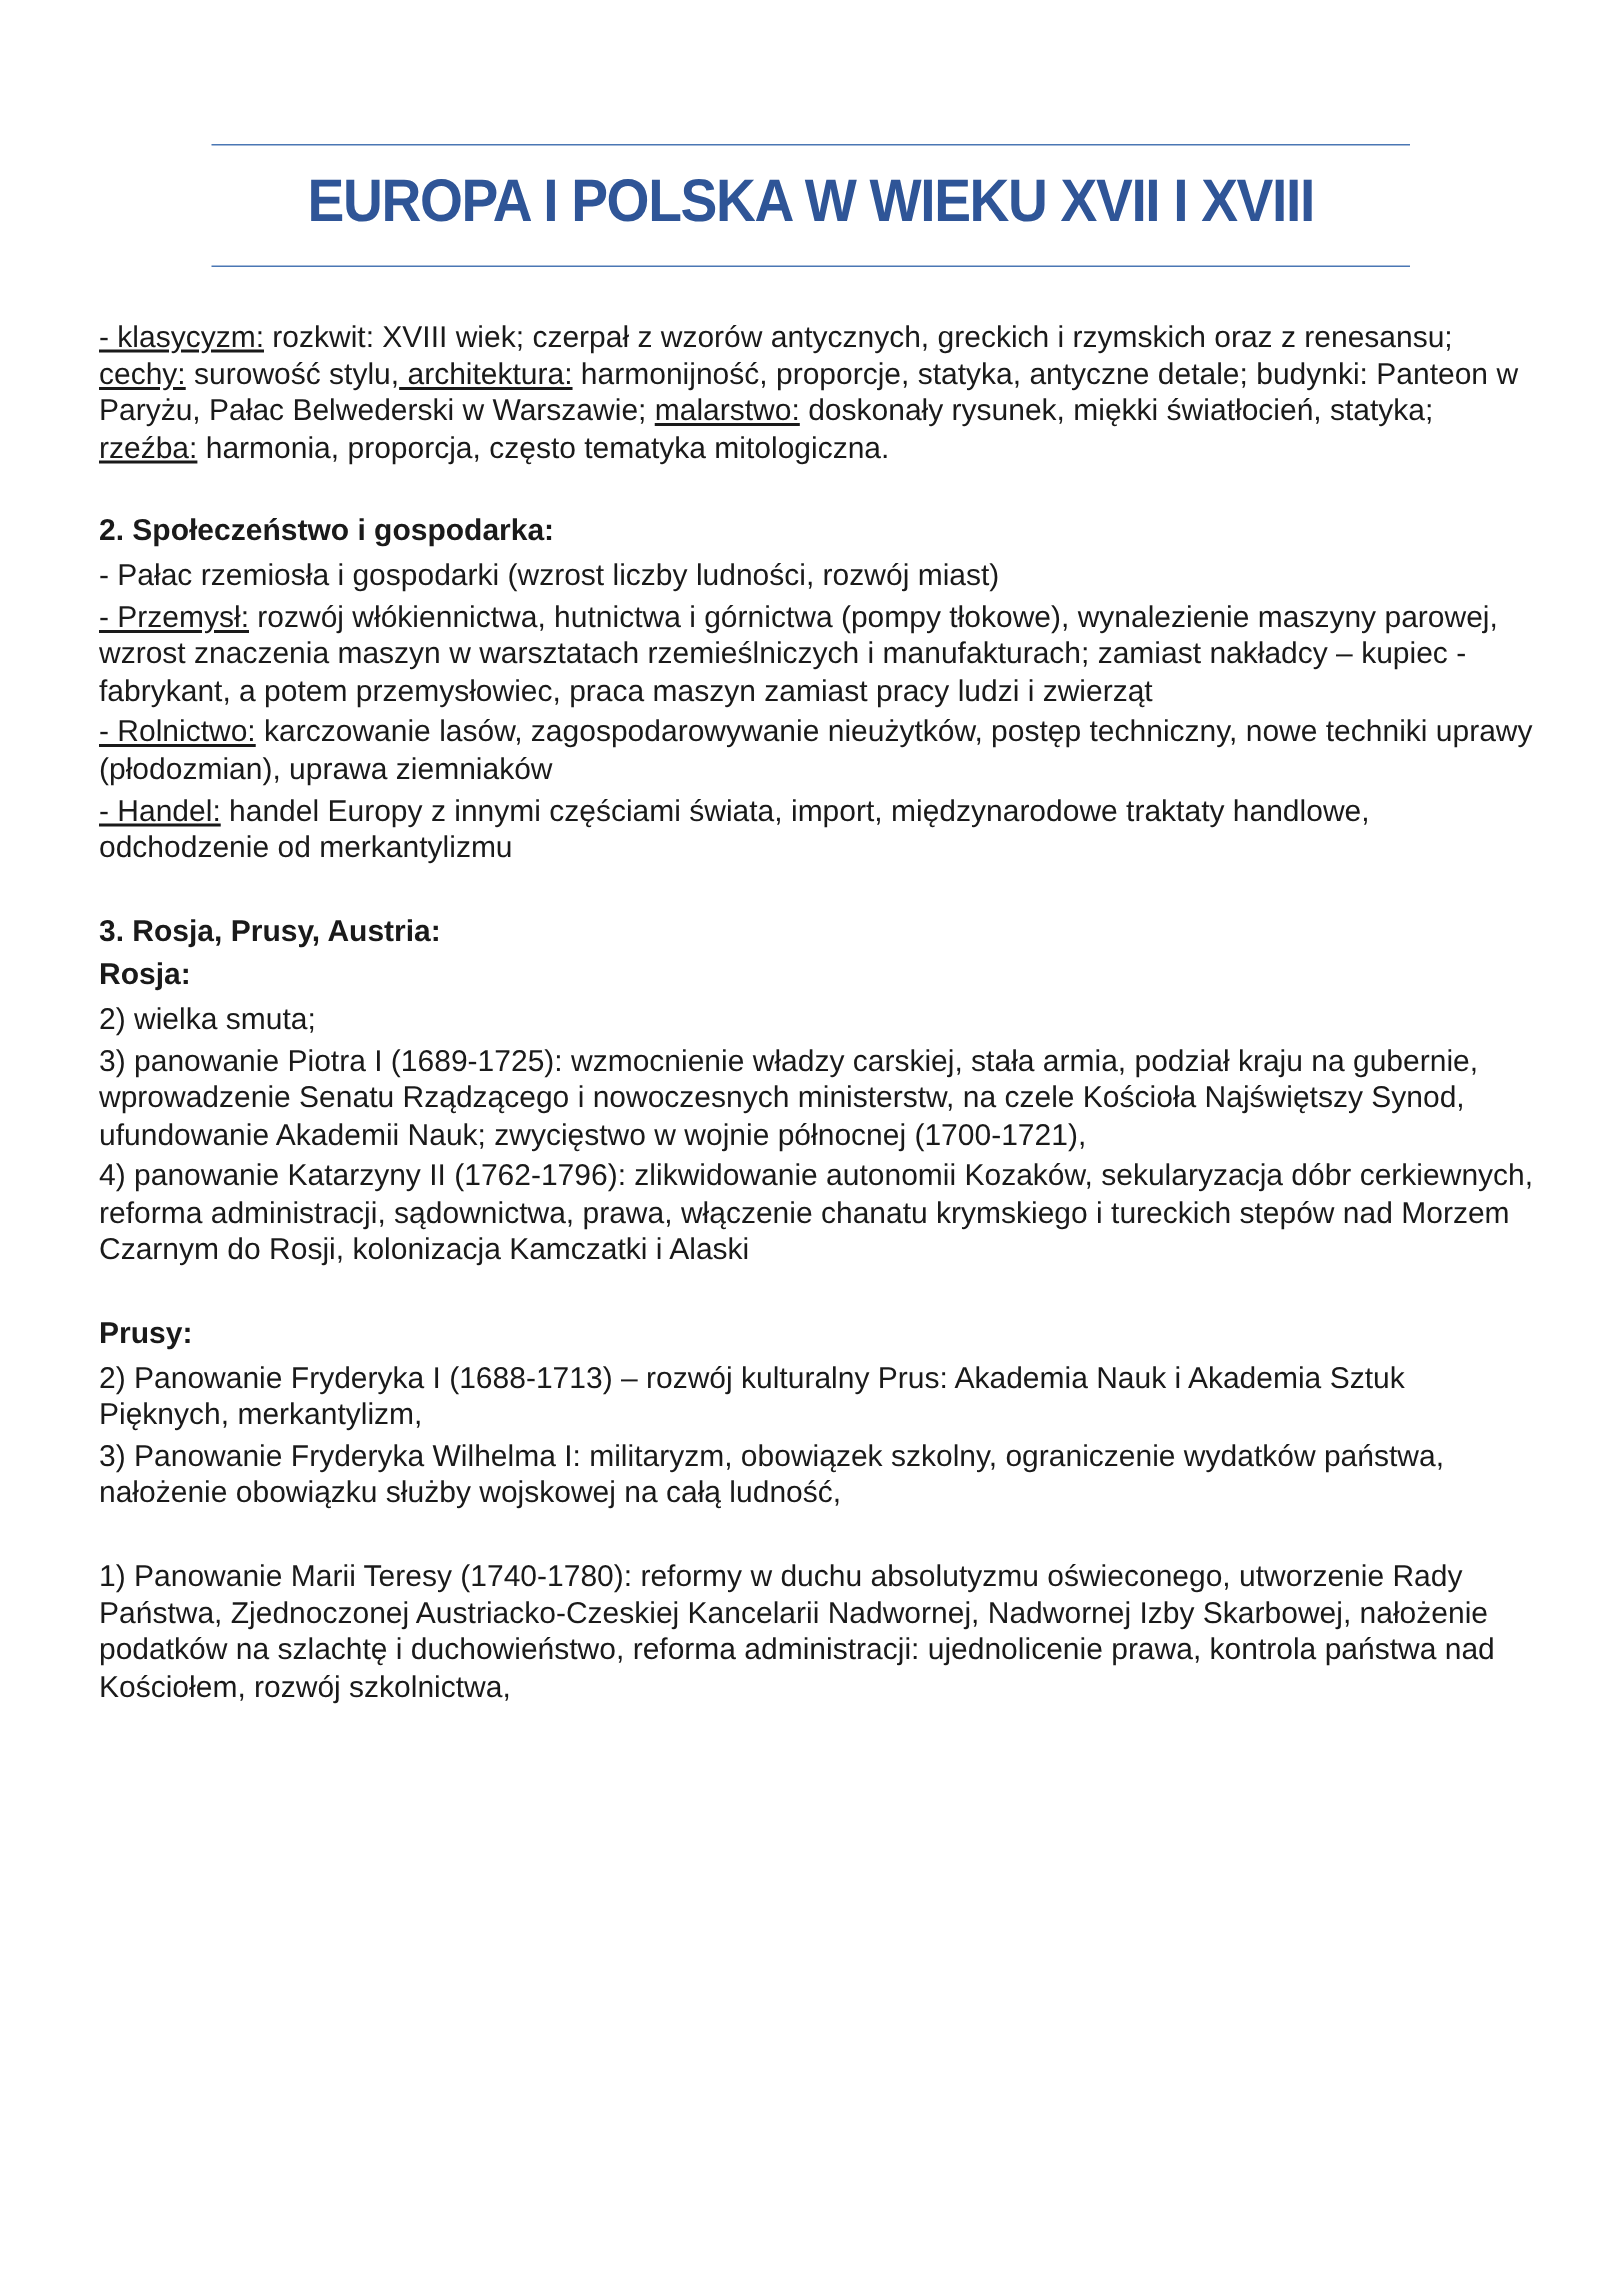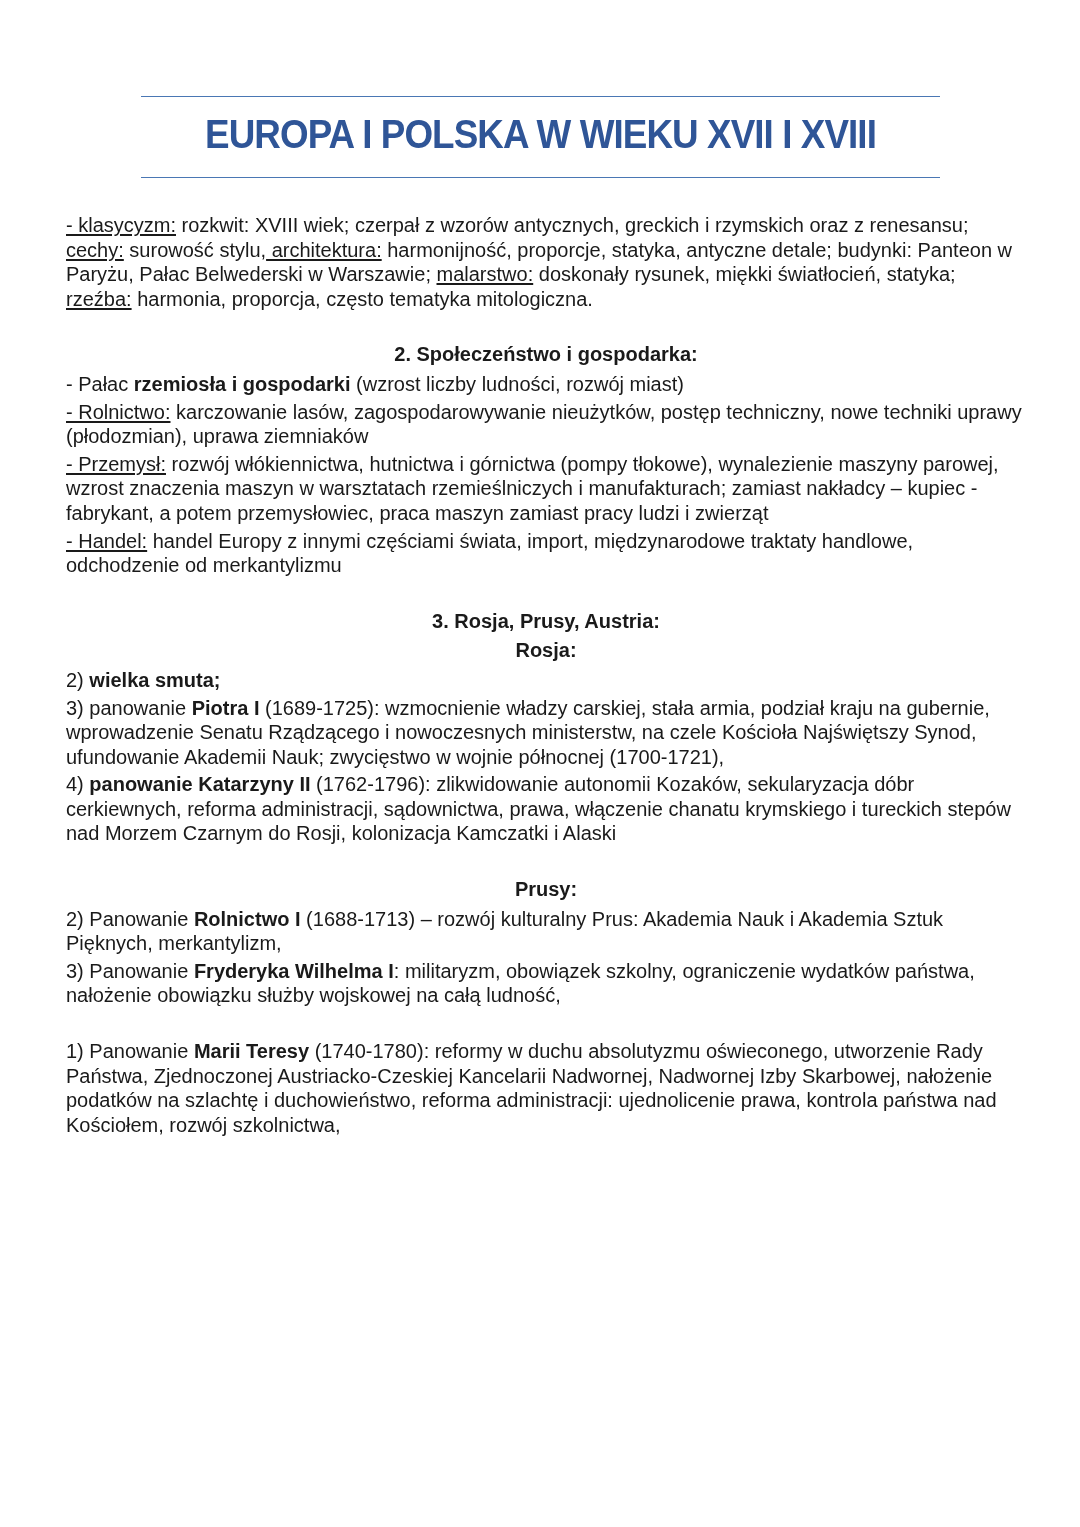--- a/index.html
+++ b/index.html
@@ -10,54 +10,54 @@
   .rule.top { top: 96px; }
   .rule.bottom { top: 177px; }
   .title { position: absolute; left: 141px; width: 799px; top: 112px; text-align: center;
            font-family: "Liberation Sans", sans-serif; font-weight: 700;
            font-size: 40px; letter-spacing: -1px; color: #2f5597;
            transform: scaleX(0.92); transform-origin: center; }
   .content { position: absolute; left: 66px; top: 213px; width: 960px;
              font-size: 20px; line-height: 24.6px; }
   .para { margin: 0 0 3px 0; }
   .u { text-decoration: underline; text-underline-offset: 2px; text-align: right; }
-  .b { font-weight: 700; }
-  .section-head { font-weight: 700; margin: 0 0 5px 0; text-align: center; }
+  .b { font-weight: 400; }
+  .section-head { font-weight: 700; margin: 0 0 5px 0; }
   .gap-lg { height: 28px; }
 </style>
 </head>
 <body>
 
 <div class="rule top"></div>
 <div class="title">EUROPA I POLSKA W WIEKU XVII I XVIII</div>
 <div class="rule bottom"></div>
 
 <div class="content">
 
   <p class="para"><span class="u">- klasycyzm:</span><span> rozkwit: XVIII wiek; czerpał z wzorów antycznych, greckich i rzymskich oraz z renesansu; </span><span class="u">cechy:</span><span> surowość stylu,</span><span class="u"> architektura:</span><span> harmonijność, proporcje, statyka, antyczne detale; budynki: Panteon w Paryżu, Pałac Belwederski w Warszawie; </span><span class="u">malarstwo:</span><span> doskonały rysunek, miękki światłocień, statyka; </span><span class="u">rzeźba:</span><span> harmonia, proporcja, często tematyka mitologiczna.</span></p>
 
   <div class="gap-lg"></div>
 
   <p class="section-head">2. Społeczeństwo i gospodarka:</p>
   <p class="para"><span>- Pałac </span><span class="b">rzemiosła i gospodarki</span><span> (wzrost liczby ludności, rozwój miast)</span></p>
+  <p class="para"><span class="u">- Przemysł:</span><span> rozwój włókiennictwa, hutnictwa i górnictwa (pompy tłokowe), wynalezienie maszyny parowej, wzrost znaczenia maszyn w warsztatach rzemieślniczych i manufakturach; zamiast nakładcy – kupiec - fabrykant, a potem przemysłowiec, praca maszyn zamiast pracy ludzi i zwierząt</span></p>
   <p class="para"><span class="u">- Rolnictwo:</span><span> karczowanie lasów, zagospodarowywanie nieużytków, postęp techniczny, nowe techniki uprawy (płodozmian), uprawa ziemniaków</span></p>
-  <p class="para"><span class="u">- Przemysł:</span><span> rozwój włókiennictwa, hutnictwa i górnictwa (pompy tłokowe), wynalezienie maszyny parowej, wzrost znaczenia maszyn w warsztatach rzemieślniczych i manufakturach; zamiast nakładcy – kupiec - fabrykant, a potem przemysłowiec, praca maszyn zamiast pracy ludzi i zwierząt</span></p>
   <p class="para"><span class="u">- Handel:</span><span> handel Europy z innymi częściami świata, import, międzynarodowe traktaty handlowe, odchodzenie od merkantylizmu</span></p>
 
   <div class="gap-lg"></div>
 
   <p class="section-head">3. Rosja, Prusy, Austria:</p>
   <p class="section-head">Rosja:</p>
   <p class="para"><span>2) </span><span class="b">wielka smuta;</span><span></span></p>
   <p class="para"><span>3) panowanie </span><span class="b">Piotra I</span><span> (1689-1725): wzmocnienie władzy carskiej, stała armia, podział kraju na gubernie, wprowadzenie Senatu Rządzącego i nowoczesnych ministerstw, na czele Kościoła Najświętszy Synod, ufundowanie Akademii Nauk; zwycięstwo w wojnie północnej (1700-1721),</span></p>
   <p class="para"><span>4) </span><span class="b">panowanie Katarzyny II</span><span> (1762-1796): zlikwidowanie autonomii Kozaków, sekularyzacja dóbr cerkiewnych, reforma administracji, sądownictwa, prawa, włączenie chanatu krymskiego i tureckich stepów nad Morzem Czarnym do Rosji, kolonizacja Kamczatki i Alaski</span></p>
 
   <div class="gap-lg"></div>
 
   <p class="section-head">Prusy:</p>
-  <p class="para"><span>2) Panowanie </span><span class="b">Rolnictwo I</span><span> (1688-1713) – rozwój kulturalny Prus: Akademia Nauk i Akademia Sztuk Pięknych, merkantylizm,</span></p>
+  <p class="para"><span>2) Panowanie </span><span class="b">Fryderyka I</span><span> (1688-1713) – rozwój kulturalny Prus: Akademia Nauk i Akademia Sztuk Pięknych, merkantylizm,</span></p>
   <p class="para"><span>3) Panowanie </span><span class="b">Fryderyka Wilhelma I</span><span>: militaryzm, obowiązek szkolny, ograniczenie wydatków państwa, nałożenie obowiązku służby wojskowej na całą ludność,</span></p>
 
   <div class="gap-lg"></div>
 
   <p class="para"><span>1) Panowanie </span><span class="b">Marii Teresy</span><span> (1740-1780): reformy w duchu absolutyzmu oświeconego, utworzenie Rady Państwa, Zjednoczonej Austriacko-Czeskiej Kancelarii Nadwornej, Nadwornej Izby Skarbowej, nałożenie podatków na szlachtę i duchowieństwo, reforma administracji: ujednolicenie prawa, kontrola państwa nad Kościołem, rozwój szkolnictwa,</span></p>
 
 </div>
 
 </body></html>

